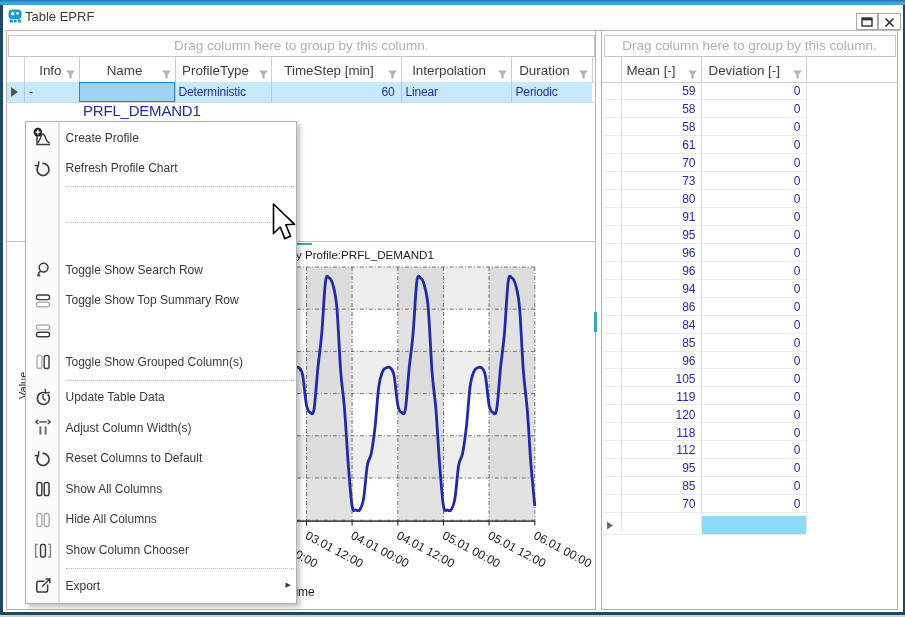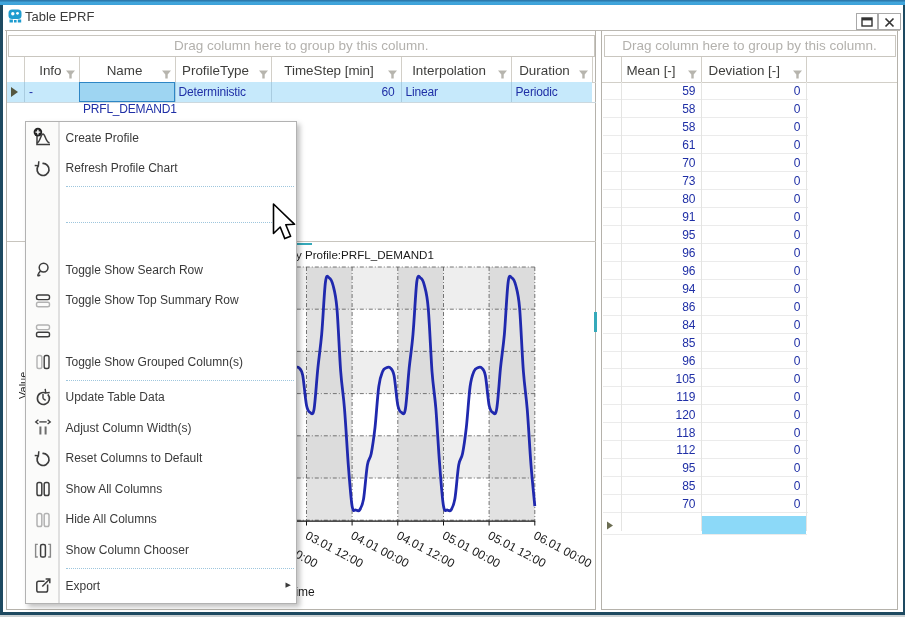--- a/index.html
+++ b/index.html
@@ -79,21 +79,21 @@
     <svg class="abs" style="left:3px;top:5px" width="9" height="10" viewBox="0 0 9 10">
         <path d="M1 0 L8 5 L1 10 Z" fill="#55573f"></path>
       </svg>
     <div class="abs vline" style="left:17.5px;top:0;height:19.7px;background:#a9cce0"></div>
     <div class="abs vline" style="left:168px;top:0;height:19.7px;background:#a9cce0"></div>
     <div class="abs vline" style="left:264.5px;top:0;height:19.7px;background:#a9cce0"></div>
     <div class="abs vline" style="left:394px;top:0;height:19.7px;background:#a9cce0"></div>
     <div class="abs vline" style="left:504px;top:0;height:19.7px;background:#a9cce0"></div>
     <div class="abs" style="left:72.5px;top:0;width:96px;height:19.7px;border:1px solid #2e86c5;background:#9ed5f2"></div>
     <div class="abs navy" style="left:22.5px;top:3px">-</div>
-    <div class="abs navy" style="left:76.5px;top:20px;font-size:12px;letter-spacing:-0.2px">PRFL_DEMAND1</div>
+    <div class="abs navy" style="left:76.5px;top:20px;font-size:15px;letter-spacing:-0.2px">PRFL_DEMAND1</div>
     <div class="abs navy" style="left:172px;top:3px">Deterministic</div>
     <div class="abs navy" style="left:318px;top:3px;width:70px;text-align:right">60</div>
     <div class="abs navy" style="left:399px;top:3px">Linear</div>
     <div class="abs navy" style="left:509px;top:3px">Periodic</div>
   </div>
   <div class="abs hline" style="left:0;top:71.5px;width:589px;background:#ccd8de"></div>
 
   <div class="abs hline" style="left:0;top:210.3px;width:589px;background:#c8c5be"></div>
   <div class="abs" style="left:282px;top:212.2px;width:23px;height:2.5px;background:#35a9ba"></div>
 </div>

